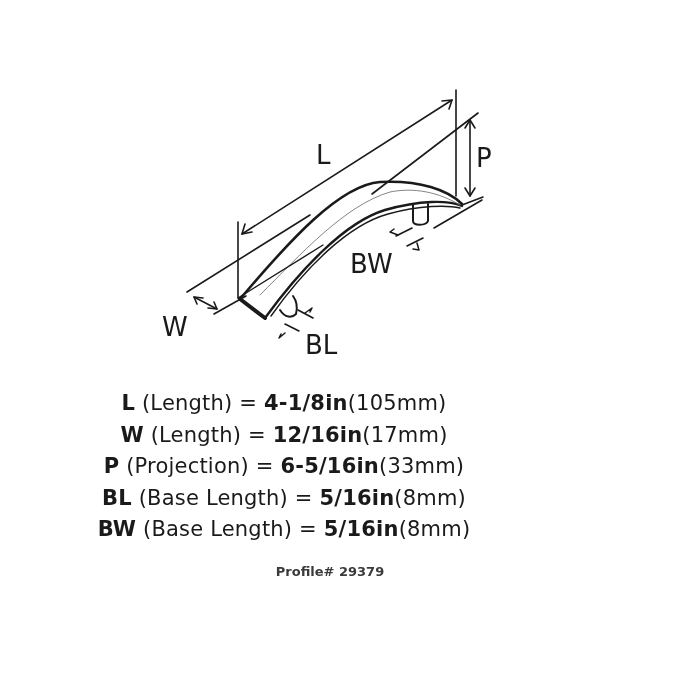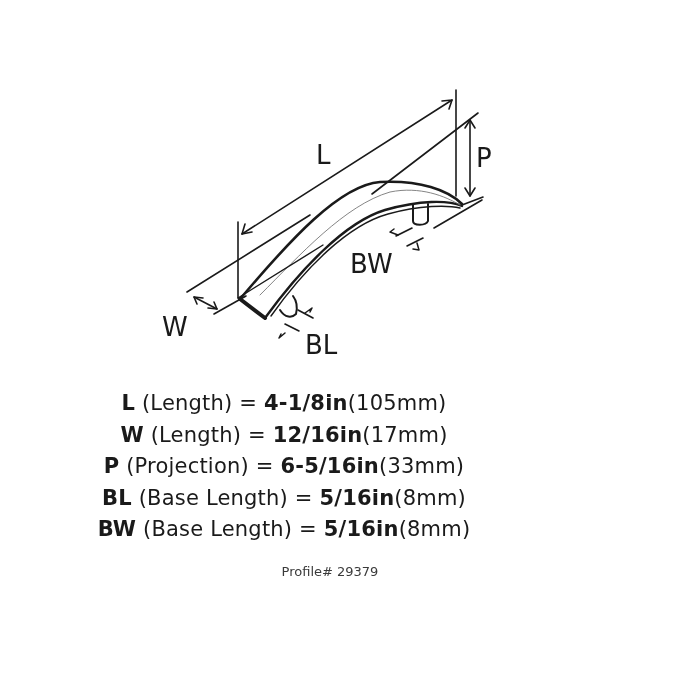--- a/index.html
+++ b/index.html
@@ -5,21 +5,21 @@
   html, body { margin: 0; padding: 0; background: #ffffff; }
   body { width: 700px; height: 700px; position: relative; overflow: hidden;
          font-family: "DejaVu Sans", "Liberation Sans", sans-serif; color: #1a1a1a; }
   #diagram { position: absolute; left: 0; top: 0; width: 700px; height: 380px; }
   .dim-label { font-family: "DejaVu Sans", sans-serif; font-size: 26px; fill: #1a1a1a; }
   .specs { position: absolute; left: 0; top: 388px; width: 568px; text-align: center; }
   .spec-line { font-size: 21px; line-height: 31.5px; white-space: nowrap; letter-spacing: 0.2px; }
   .spec-line .abbr, .spec-line .inch { font-weight: bold; }
   .spec-line .label, .spec-line .mm { font-weight: normal; }
   .profile { position: absolute; left: 0; top: 564px; width: 660px; text-align: center;
-             font-size: 13px; color: #3a3a3a; }
+             font-size: 13px; color: #3a3a3a; font-weight: bold; }
 </style>
 </head>
 <body>
 
 <svg id="diagram" viewBox="0 0 700 380" xmlns="http://www.w3.org/2000/svg">
   <g stroke="#1a1a1a" fill="none" stroke-linecap="round" stroke-linejoin="round">
 
     <g>
       <line x1="238" y1="222" x2="238" y2="298" stroke-width="1.6"></line>
       <line x1="456" y1="90" x2="456" y2="196" stroke-width="1.6"></line>

